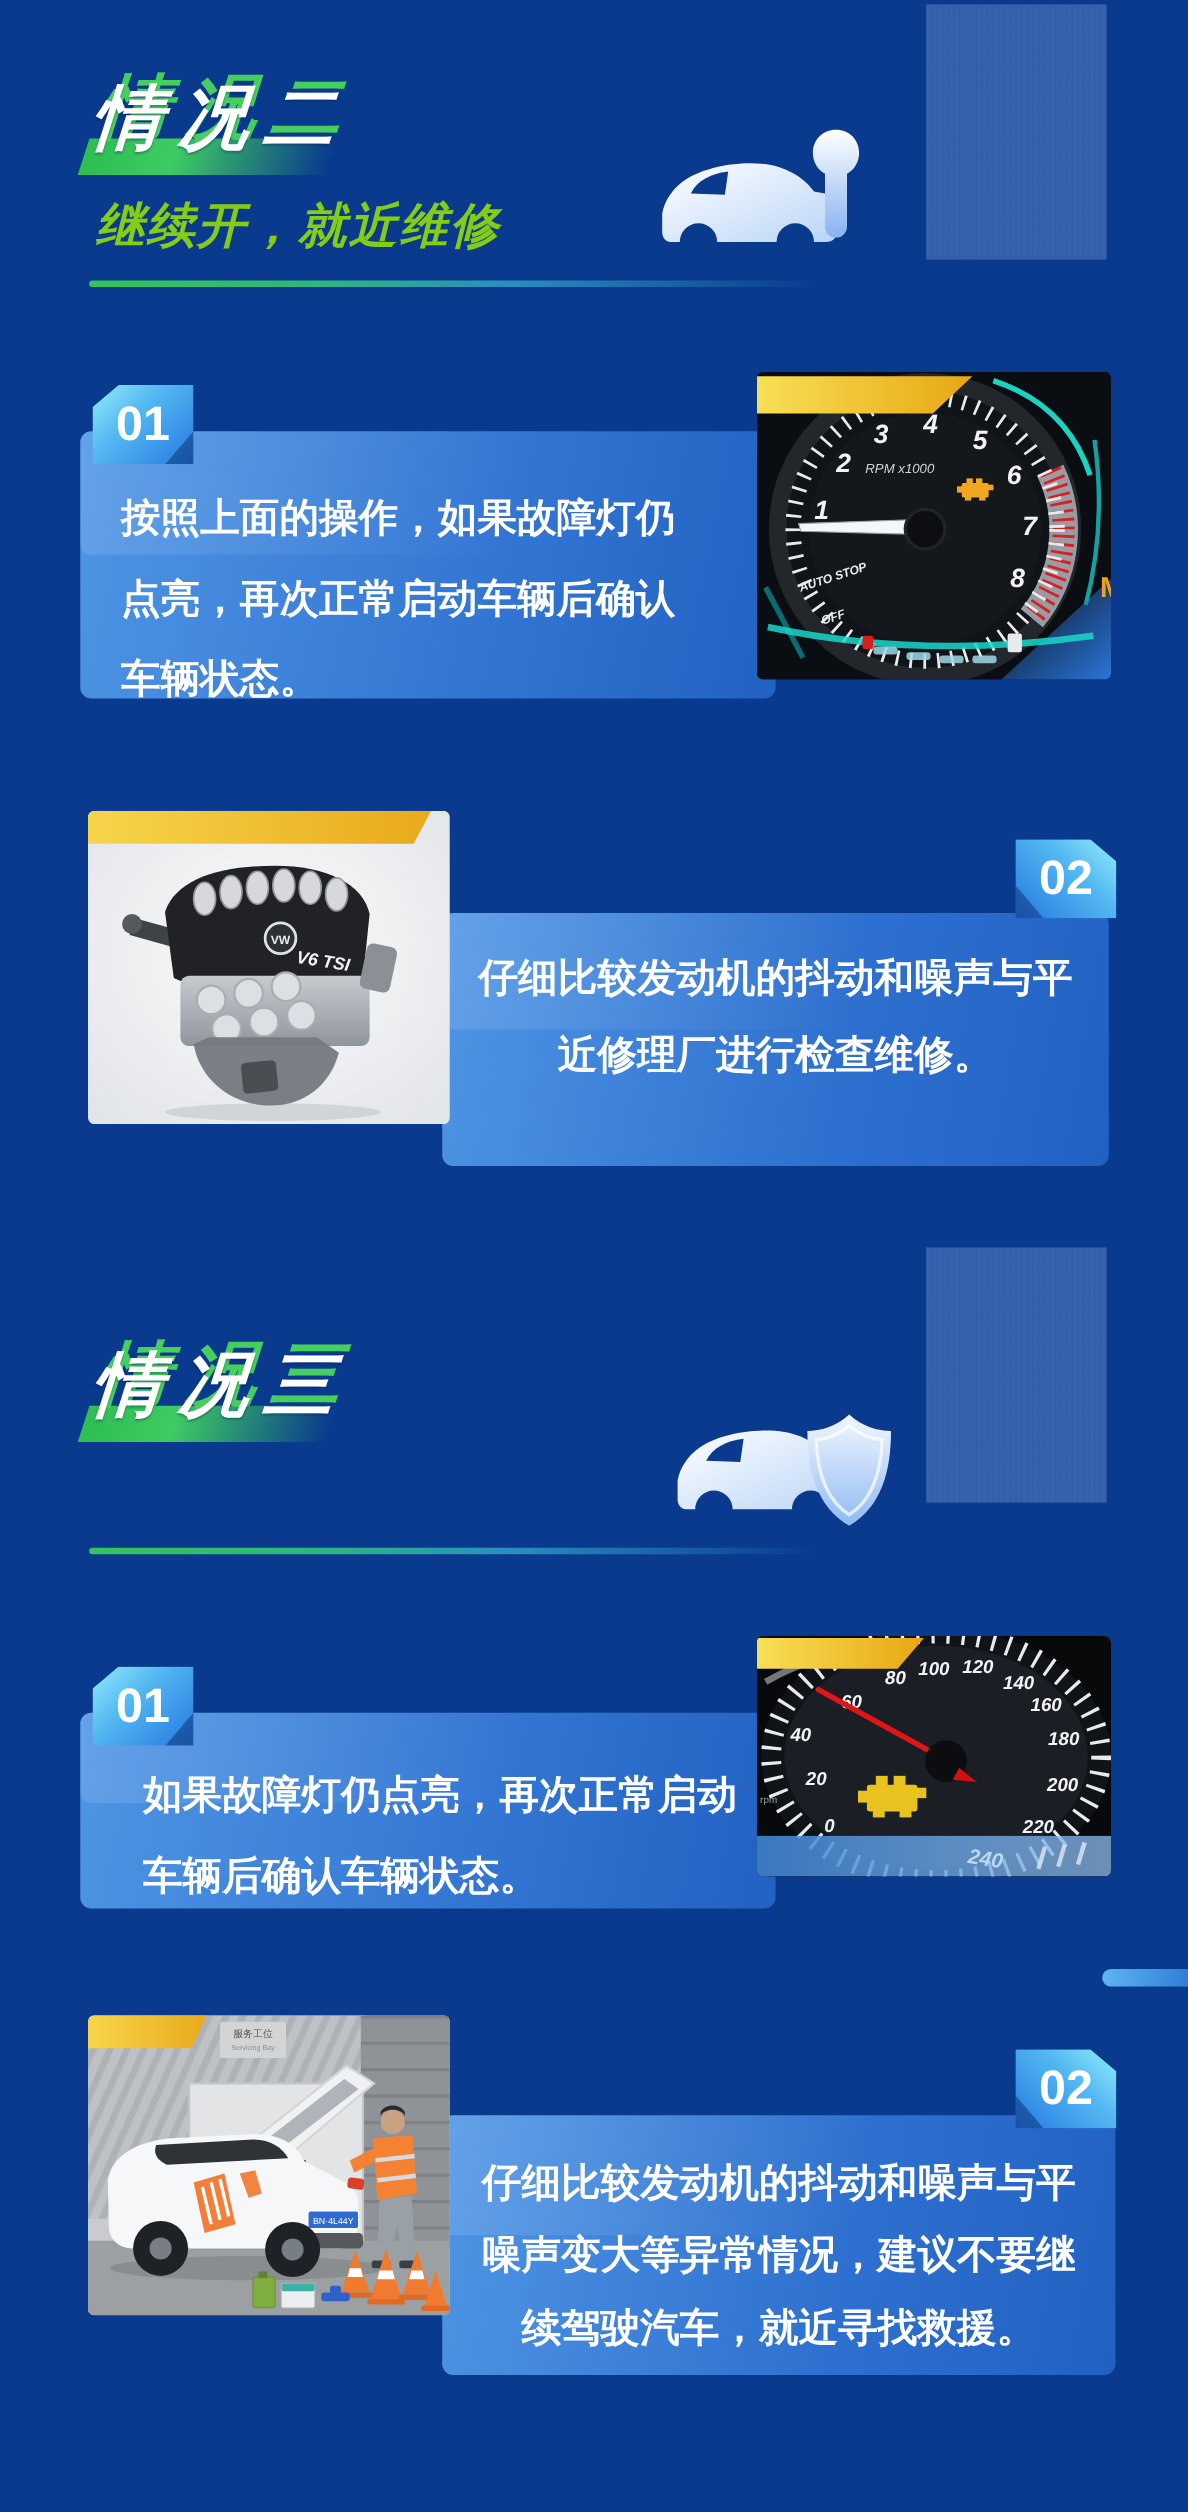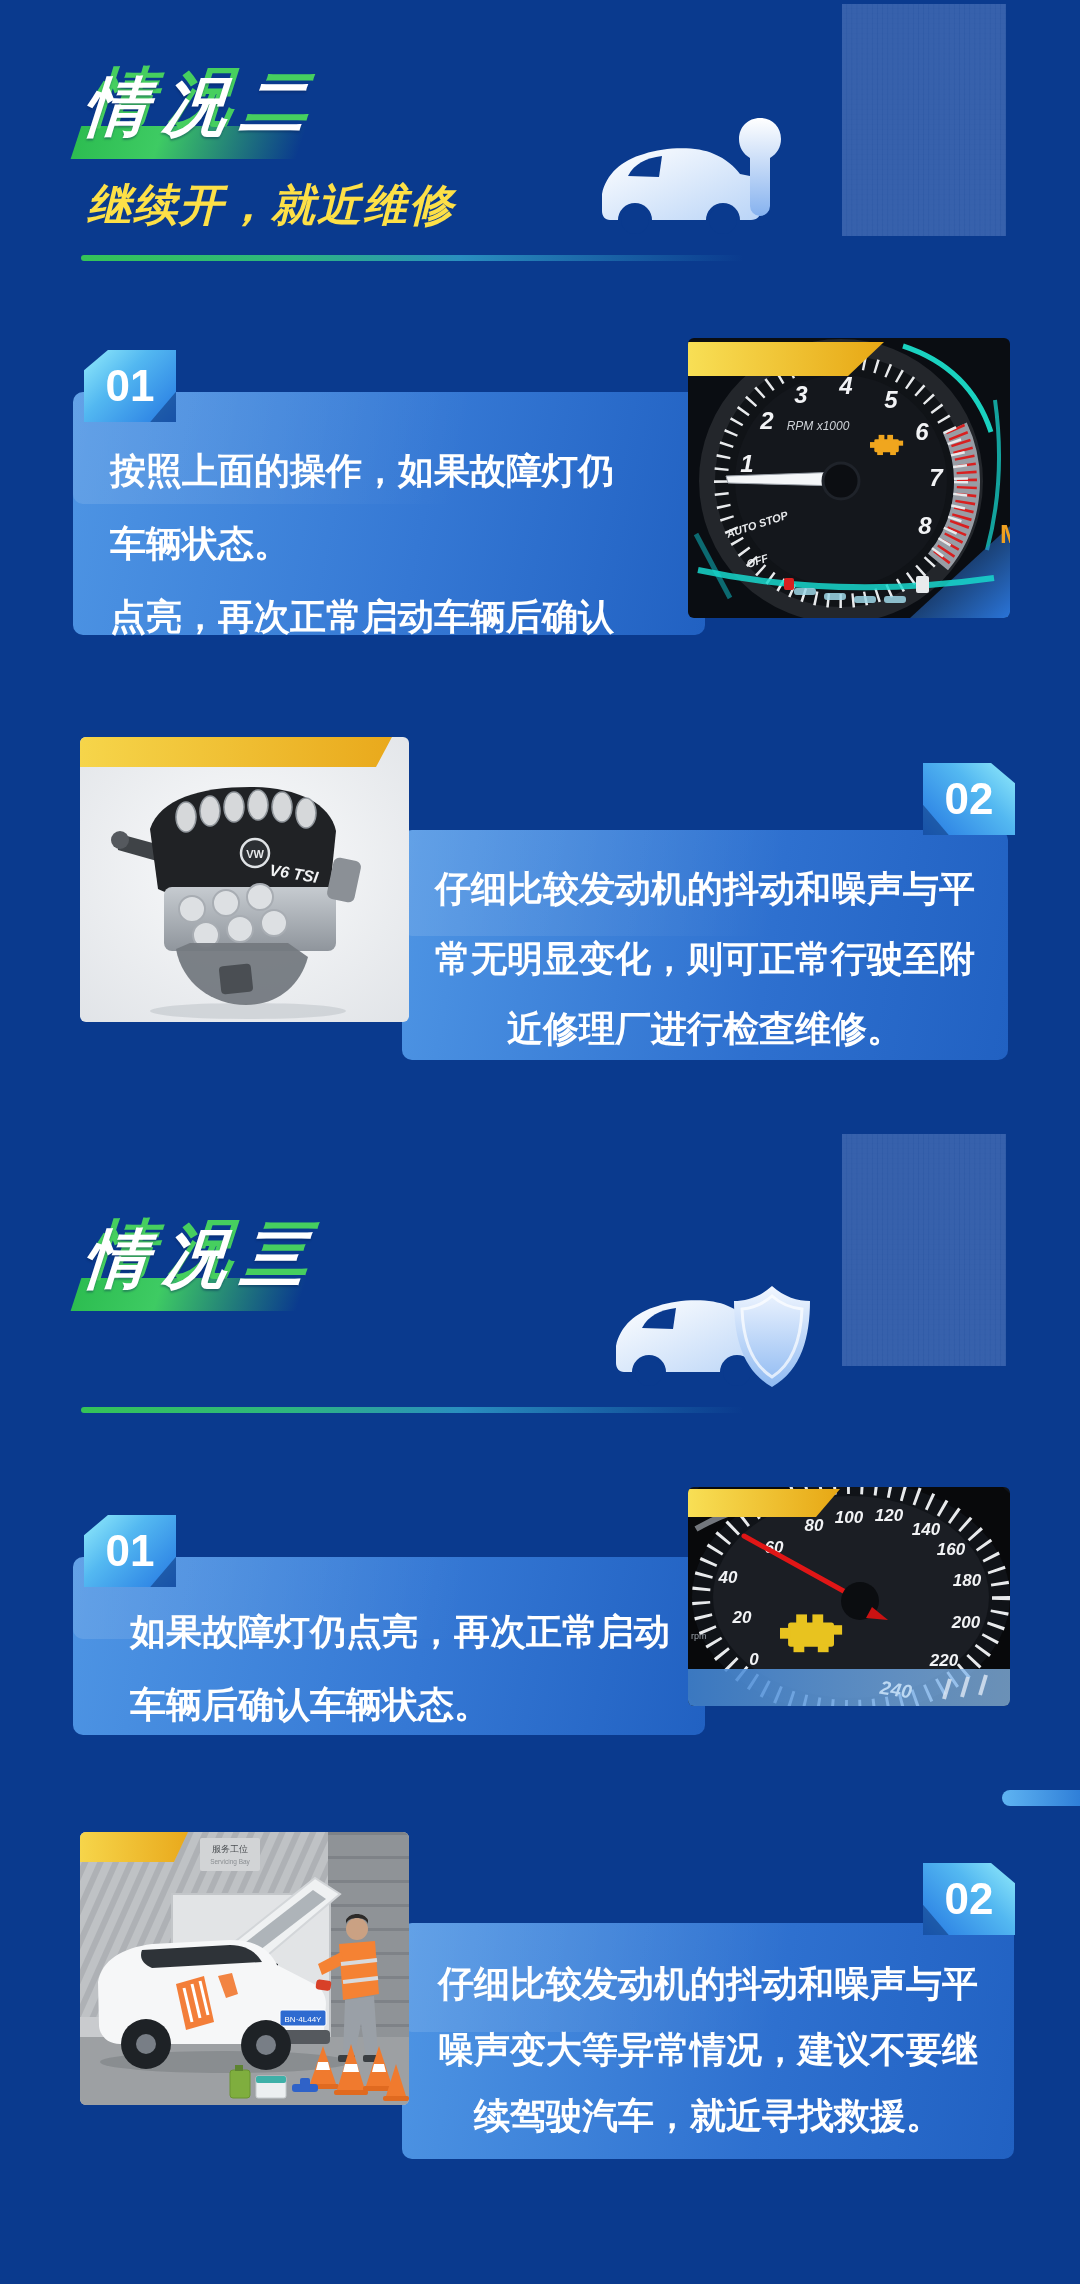--- a/index.html
+++ b/index.html
@@ -9,21 +9,21 @@
     font-family:"Liberation Sans","DejaVu Sans",sans-serif;
   }
   .abs{position:absolute;}
   
   .hero{position:absolute;height:100px;z-index:2;}
   .hero .t{font-size:64px;font-weight:800;font-style:italic;letter-spacing:14px;white-space:nowrap;transform:skewX(-4deg);}
   .hero .t-green{position:absolute;left:7px;top:-10px;color:#46cf5f;}
   .hero .t-white{position:relative;color:#ffffff;text-shadow:0 2px 2px rgba(6,30,80,.35);}
   .green-bar{position:absolute;z-index:1;transform:skewX(-18deg);
     background:linear-gradient(90deg,#2dbd51 0%,#3ecb63 35%,rgba(62,203,99,0) 96%);}
-  .subtitle{position:absolute;z-index:2;color:#fde047;font-size:44px;font-weight:800;font-style:italic;white-space:nowrap;letter-spacing:2px;}
+  .subtitle{position:absolute;z-index:2;color:#84cc16;font-size:44px;font-weight:800;font-style:italic;white-space:nowrap;letter-spacing:2px;}
   .rule{position:absolute;height:6px;border-radius:3px;
     background:linear-gradient(90deg,#35c457 0%,#2eb77e 30%,#2a8fc0 55%,rgba(30,100,190,0) 96%);}
   .dots{position:absolute;width:164px;height:232px;
     background:linear-gradient(rgba(150,180,235,.32),rgba(150,180,235,.32)) 0 0/5px 5px space;}
   
   .badge{position:absolute;width:92px;height:72px;display:flex;align-items:center;justify-content:center;
     color:#fff;font-size:44px;font-weight:800;z-index:5;}
   .badge span{position:relative;z-index:2;}
   .badge::before{content:"";position:absolute;inset:0;}
   .badge-l::before{background:linear-gradient(135deg,#93ecfb 0%,#53b8f1 40%,#2578e2 100%);
@@ -76,22 +76,22 @@
     <circle cx="125" cy="106" r="14" fill="#0a3a8e"></circle>
     <g transform="translate(120,0)">
       <path d="M42,4 C30,4 21,13 21,25 C21,33 25,40 32,44 L32,92 A10,10 0 0 0 52,92 L52,44 C59,40 63,33 63,25 C63,13 54,4 42,4 Z M37,12 L37,26 L47,26 L47,12 Z" fill="url(#wg)"></path>
     </g>
   </svg>
   <div class="rule" style="left:81px;top:255px;width:690px;"></div>
 
   <div class="panel panel-l" style="left:73px;top:392px;width:632px;height:243px;padding:0;">
     <div style="padding:42px 26px 0 37px;line-height:73px;">
       <div class="ln">按照上面的操作，如果故障灯仍</div>
+      <div class="ln">点亮，再次正常启动车辆后确认</div>
       <div class="ln">车辆状态。</div>
-      <div class="ln">点亮，再次正常启动车辆后确认</div>
     </div>
   </div>
   <div class="badge badge-l" style="left:84px;top:350px;">
     <span>01</span>
   </div>
 
   <div class="photo" style="left:688px;top:338px;width:322px;height:280px;">
     <svg width="322" height="280" viewBox="0 0 322 280">
       <defs>
         <linearGradient id="gold1" x1="0" y1="0" x2="1" y2="0">
@@ -149,21 +149,20 @@
       <rect x="228" y="238" width="13" height="17" rx="2" fill="#e8eaec"></rect>
       <rect x="96" y="240" width="10" height="12" rx="2" fill="#d82020"></rect>
       <text x="312" y="205" fill="#f0a020" font-size="26" font-weight="bold">M</text>
       <polygon points="0,4 196,4 160,38 0,38" fill="url(#gold1)"></polygon>
     </svg>
   </div>
 
   <div class="panel panel-r" style="left:402px;top:830px;width:606px;height:230px;text-align:center;">
     <div style="padding:24px 18px 0 18px;line-height:70px;">
       <div class="ln">仔细比较发动机的抖动和噪声与平</div>
-      <div class="ln">常无明显变化，则可正常行驶至附</div>
       <div class="ln">近修理厂进行检查维修。</div>
     </div>
   </div>
   <div class="badge badge-r" style="left:923px;top:763px;">
     <span>02</span>
   </div>
 
   <div class="photo" style="left:80px;top:737px;width:329px;height:285px;">
     <svg width="329" height="285" viewBox="0 0 329 285">
       <defs>

